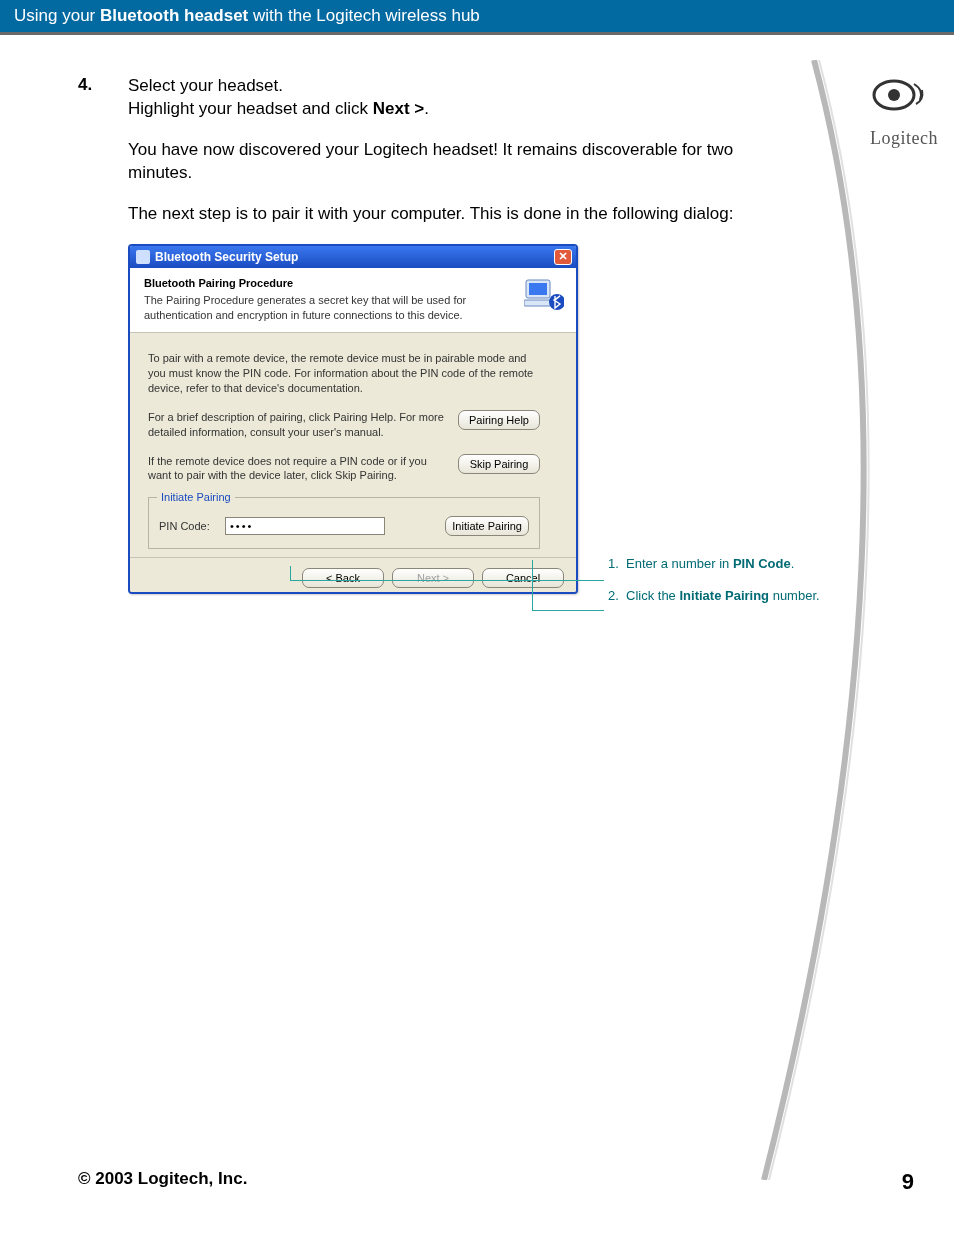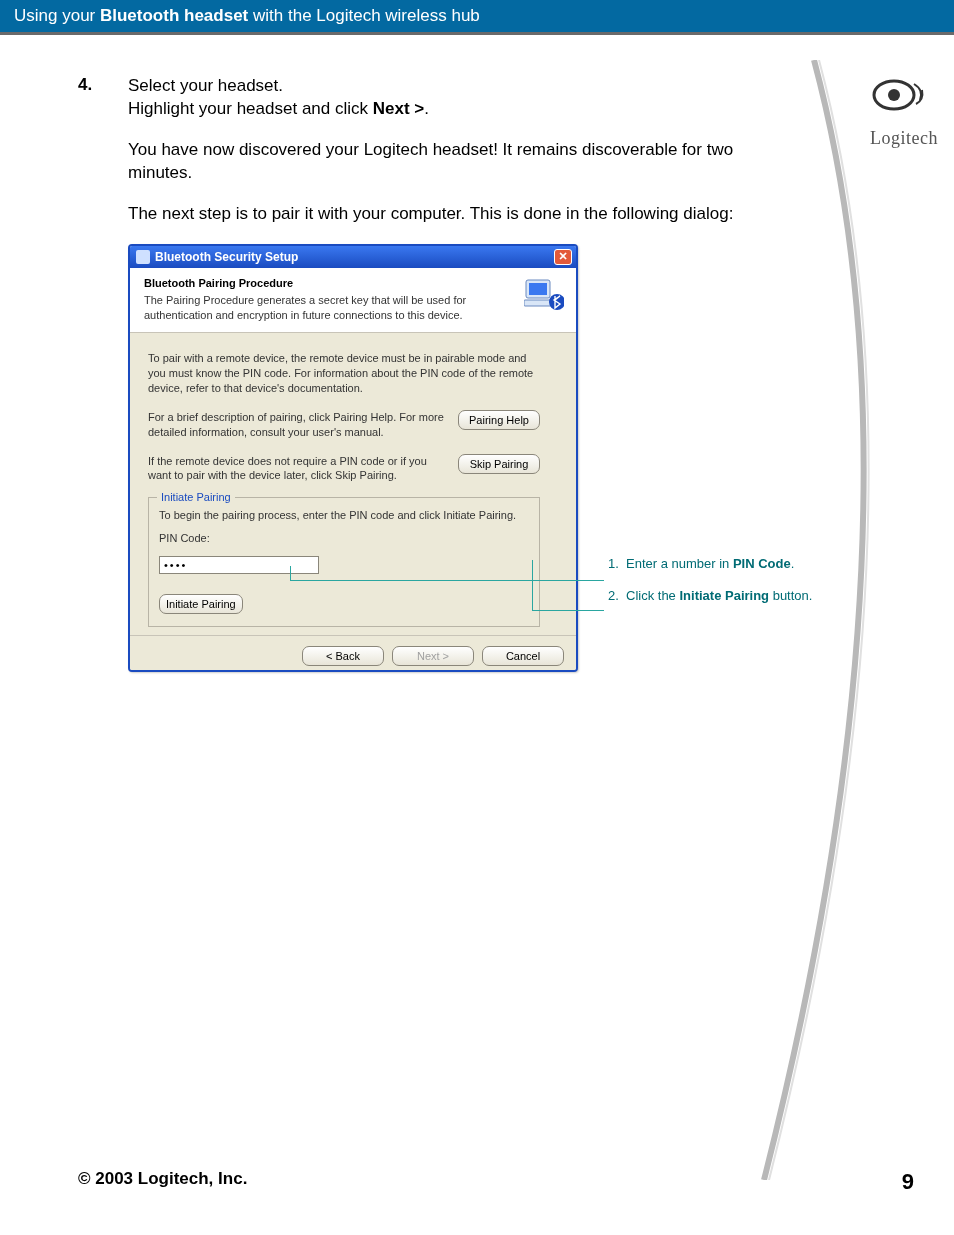--- a/index.html
+++ b/index.html
@@ -144,21 +144,21 @@
     position: relative;
   }
   .fieldset .legend {
     position: absolute;
     top: -8px; left: 8px;
     background: #ece9d8;
     padding: 0 4px;
     color: #1a4bc0;
     font-size: 11px;
   }
-  .pin-row { display: flex; align-items: flex-start; gap: 10px; margin-top: 8px; flex-direction: column; }
+  .pin-row { display: flex; align-items: center; gap: 10px; margin-top: 8px; }
   .pin-label { width: 56px; }
   .pin-input {
     width: 160px; height: 18px;
     border: 1px solid #8a867a;
     background: #fff;
     font-size: 11px;
     padding: 0 4px;
     letter-spacing: 2px;
   }
   .dlg-footer {
@@ -272,21 +272,20 @@
             <div class="xp-btn">Pairing Help</div>
           </div>
 
           <div class="dlg-para two-col">
             <div class="txt">If the remote device does not require a PIN code or if you want to pair with the device later, click Skip Pairing.</div>
             <div class="xp-btn">Skip Pairing</div>
           </div>
 
           <div class="fieldset">
             <span class="legend">Initiate Pairing</span>
-            <div>To begin the pairing process, enter the PIN code and click Initiate Pairing.</div>
             <div class="pin-row">
               <span class="pin-label">PIN Code:</span>
               <input class="pin-input" type="text" value="••••" style="">
               <div style="flex:1"></div>
               <div class="xp-btn">Initiate Pairing</div>
             </div>
           </div>
         </div>
 
         <div class="dlg-footer">
@@ -307,21 +306,21 @@
 <div class="callouts">
   <div class="co">
     <span class="n">1.</span>
     <span>
       <span>Enter a number in </span><b>PIN Code</b><span>.</span>
     </span>
   </div>
   <div class="co">
     <span class="n">2.</span>
     <span>
-      <span>Click the </span><b>Initiate Pairing</b><span> button.</span>
+      <span>Click the </span><b>Initiate Pairing</b><span> number.</span>
     </span>
   </div>
 </div>
 
 <div class="page-footer">
   <span>© 2003 Logitech, Inc.</span>
   <span class="pn">9</span>
 </div>
 
 </body></html>

